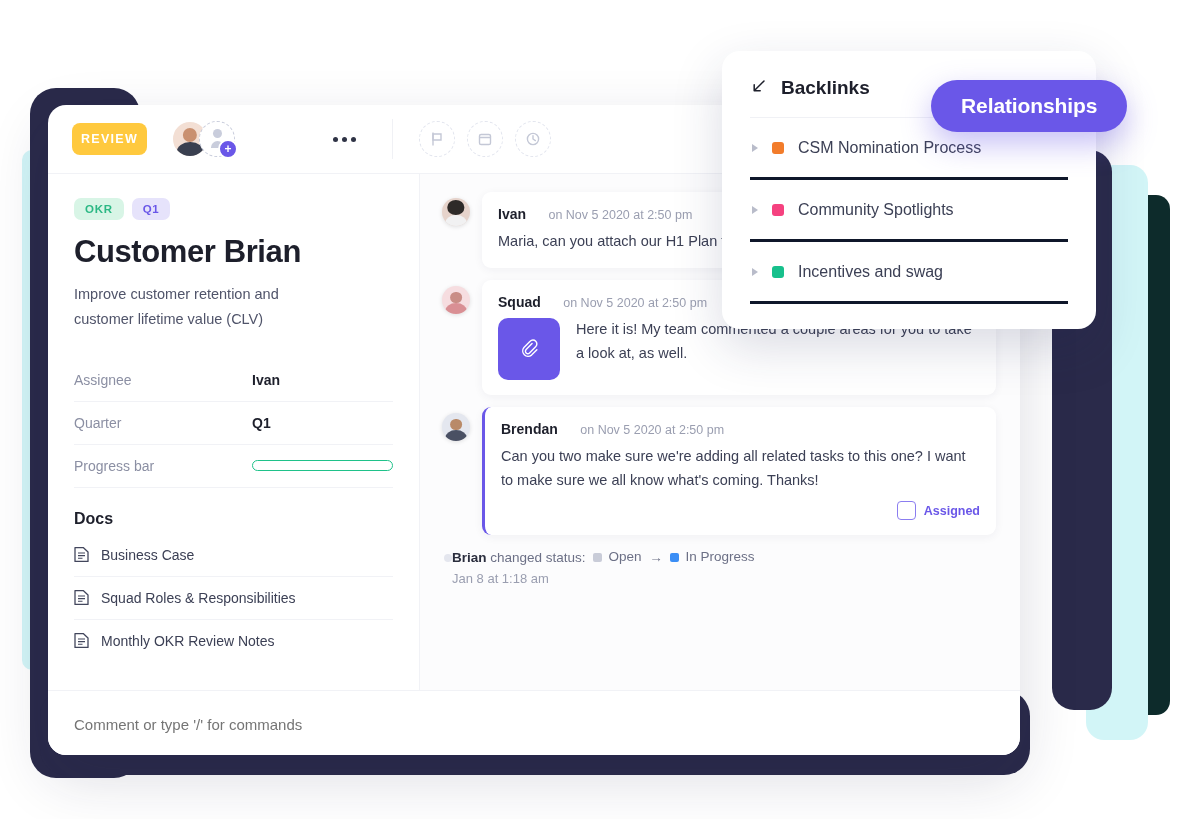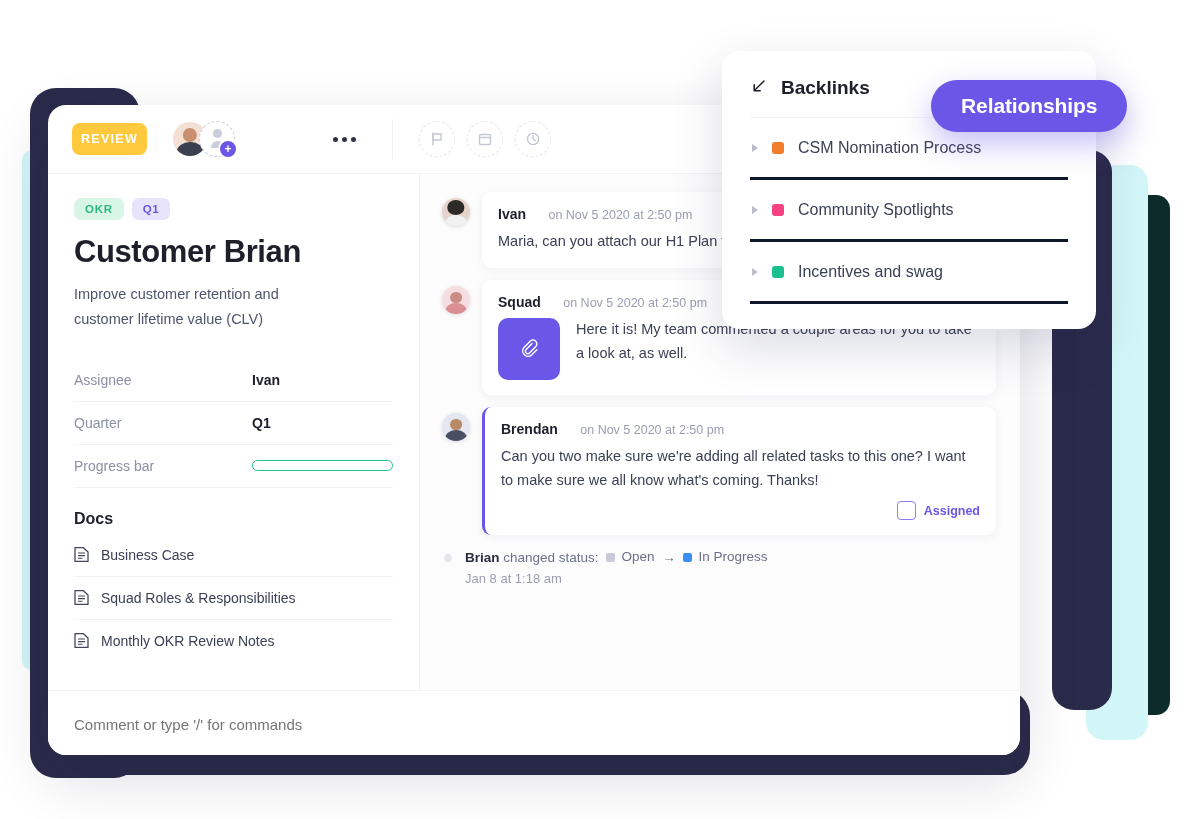--- a/index.html
+++ b/index.html
@@ -156,21 +156,21 @@
   .c-time{font-size:12.5px;color:#9a9eb0;margin-left:18px;}
   .c-text{font-size:14.5px;color:#3c4055;line-height:1.62;}
   .attach-row{display:flex;gap:16px;align-items:flex-start;}
   .attach-tile{
     width:62px;height:62px;border-radius:10px;background:#6a57e8;flex:none;
     display:flex;align-items:center;justify-content:center;cursor:pointer;
   }
   .assigned-row{display:flex;align-items:center;justify-content:flex-end;gap:8px;margin-top:9px;}
   .assign-box{width:17px;height:17px;border-radius:4px;border:1.6px solid #8b7df0;cursor:pointer;background:#fff;}
   .assign-label{font-size:12.5px;color:#6a57e8;font-weight:600;}
-  .activity{display:flex;gap:13px;margin-top:8px;padding-left:2px;}
+  .activity{display:flex;margin-top:8px;padding-left:2px;}
   .act-dot{width:8px;height:8px;border-radius:50%;background:#e4e6ee;flex:none;margin-top:7px;}
   .act-main{font-size:13.5px;color:#6c7086;line-height:1.5;}
   .act-main b{color:#2b2e3e;font-weight:700;}
   .st-chip{display:inline-flex;align-items:center;gap:6px;margin:0 4px;}
   .st-sq{width:9px;height:9px;border-radius:2px;display:inline-block;}
   .act-time{font-size:13px;color:#9a9eb0;margin-top:3px;}
 
   
   .app-footer{
     height:66px;display:flex;align-items:center;border-top:1px solid #f1f2f6;background:#fff;

